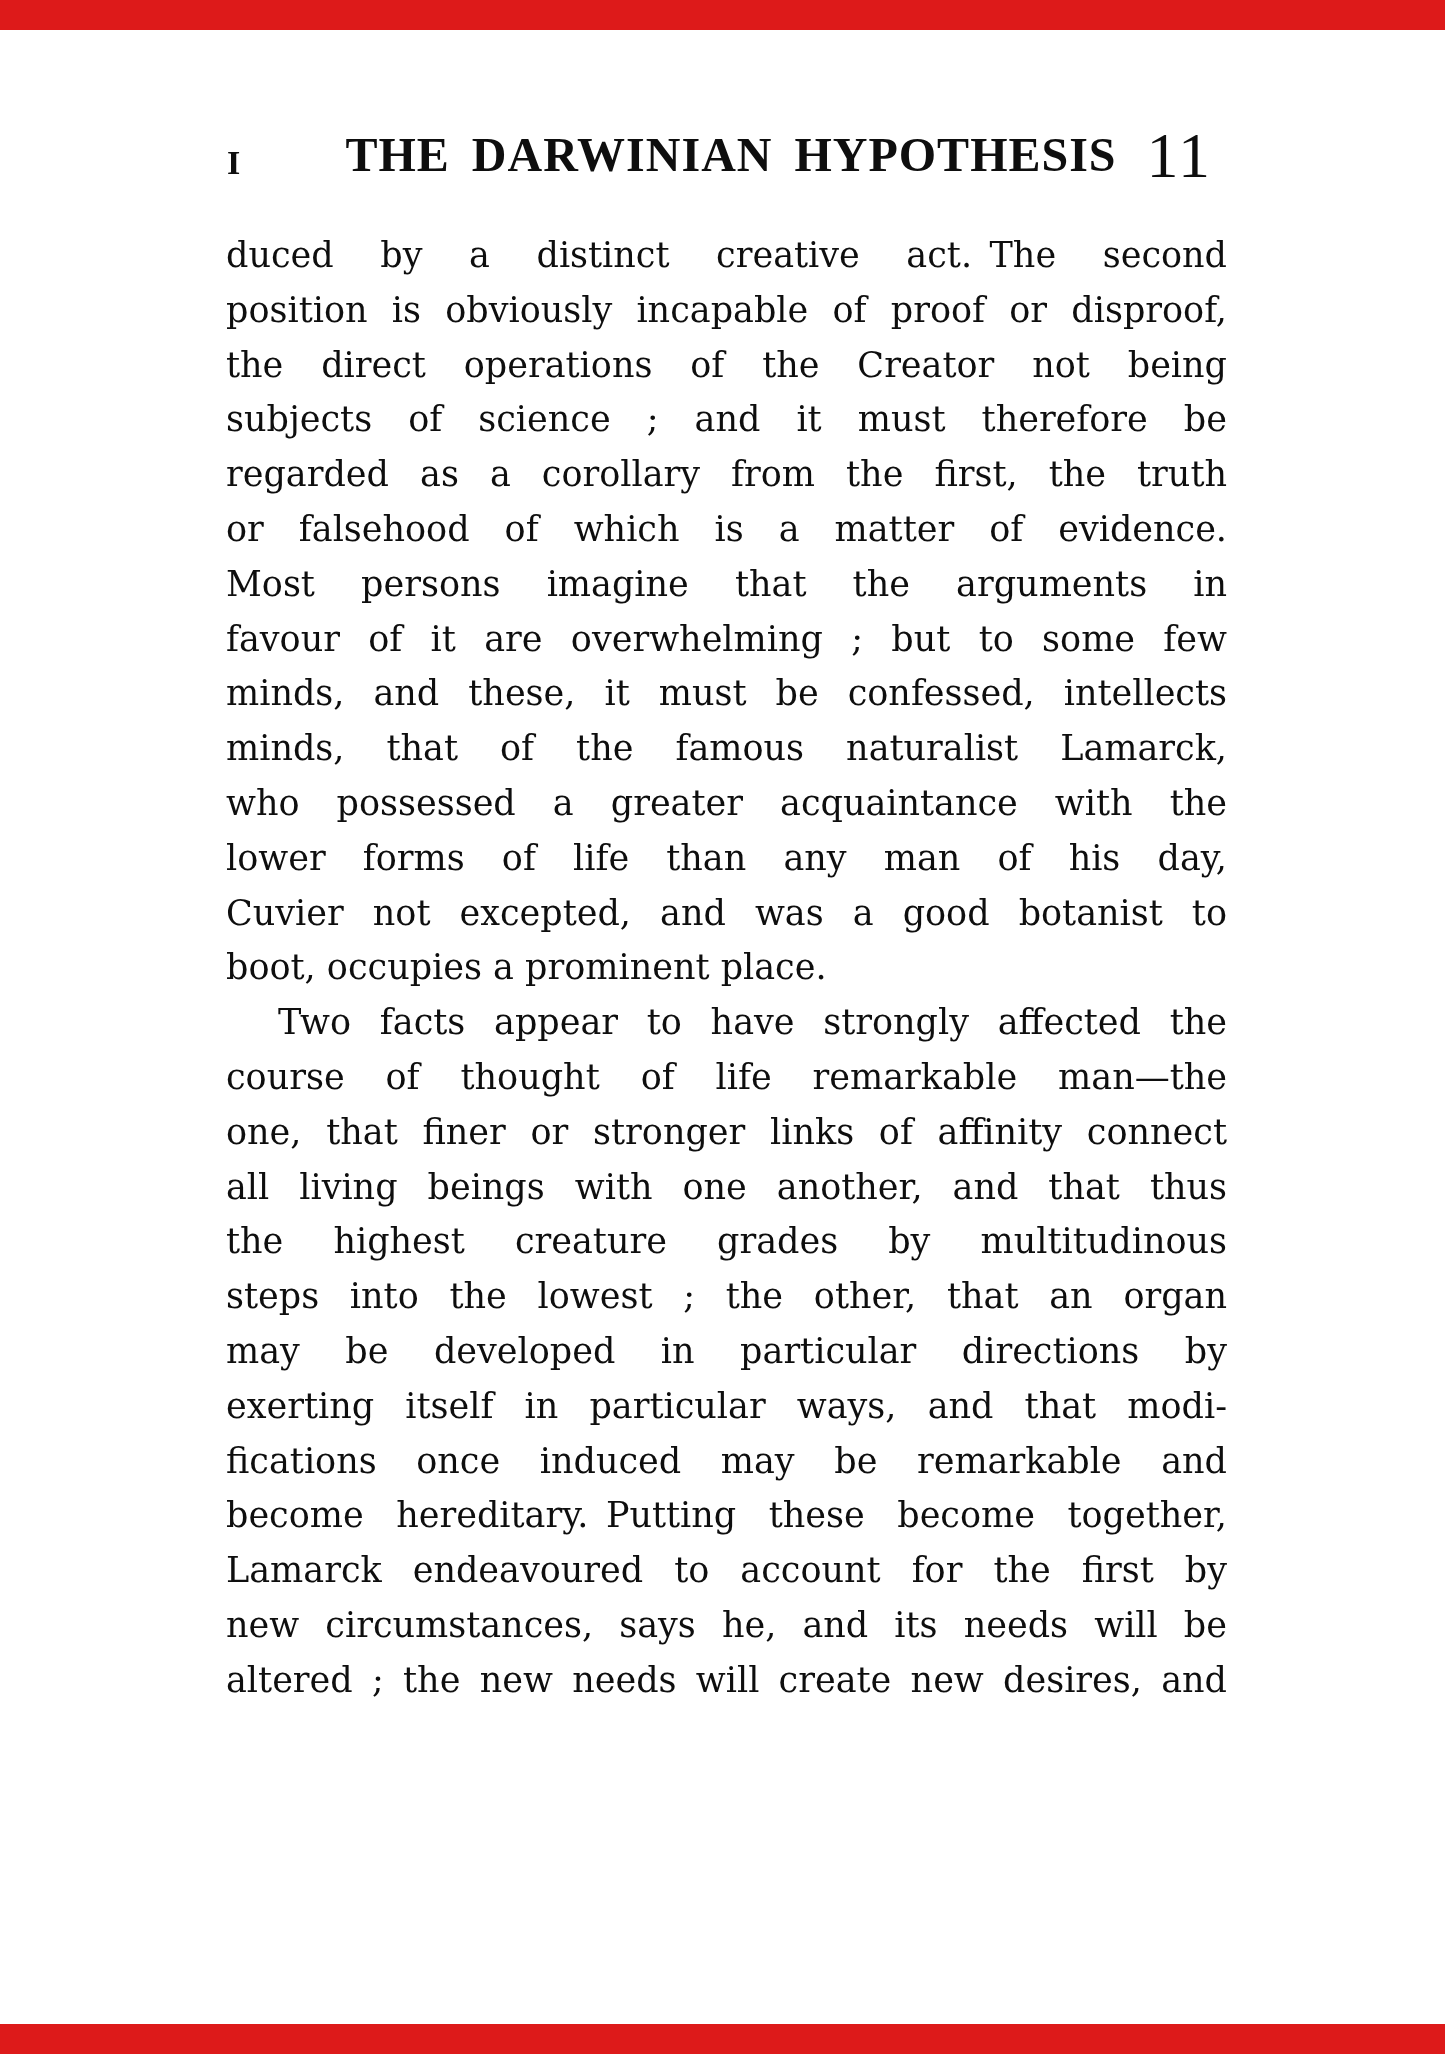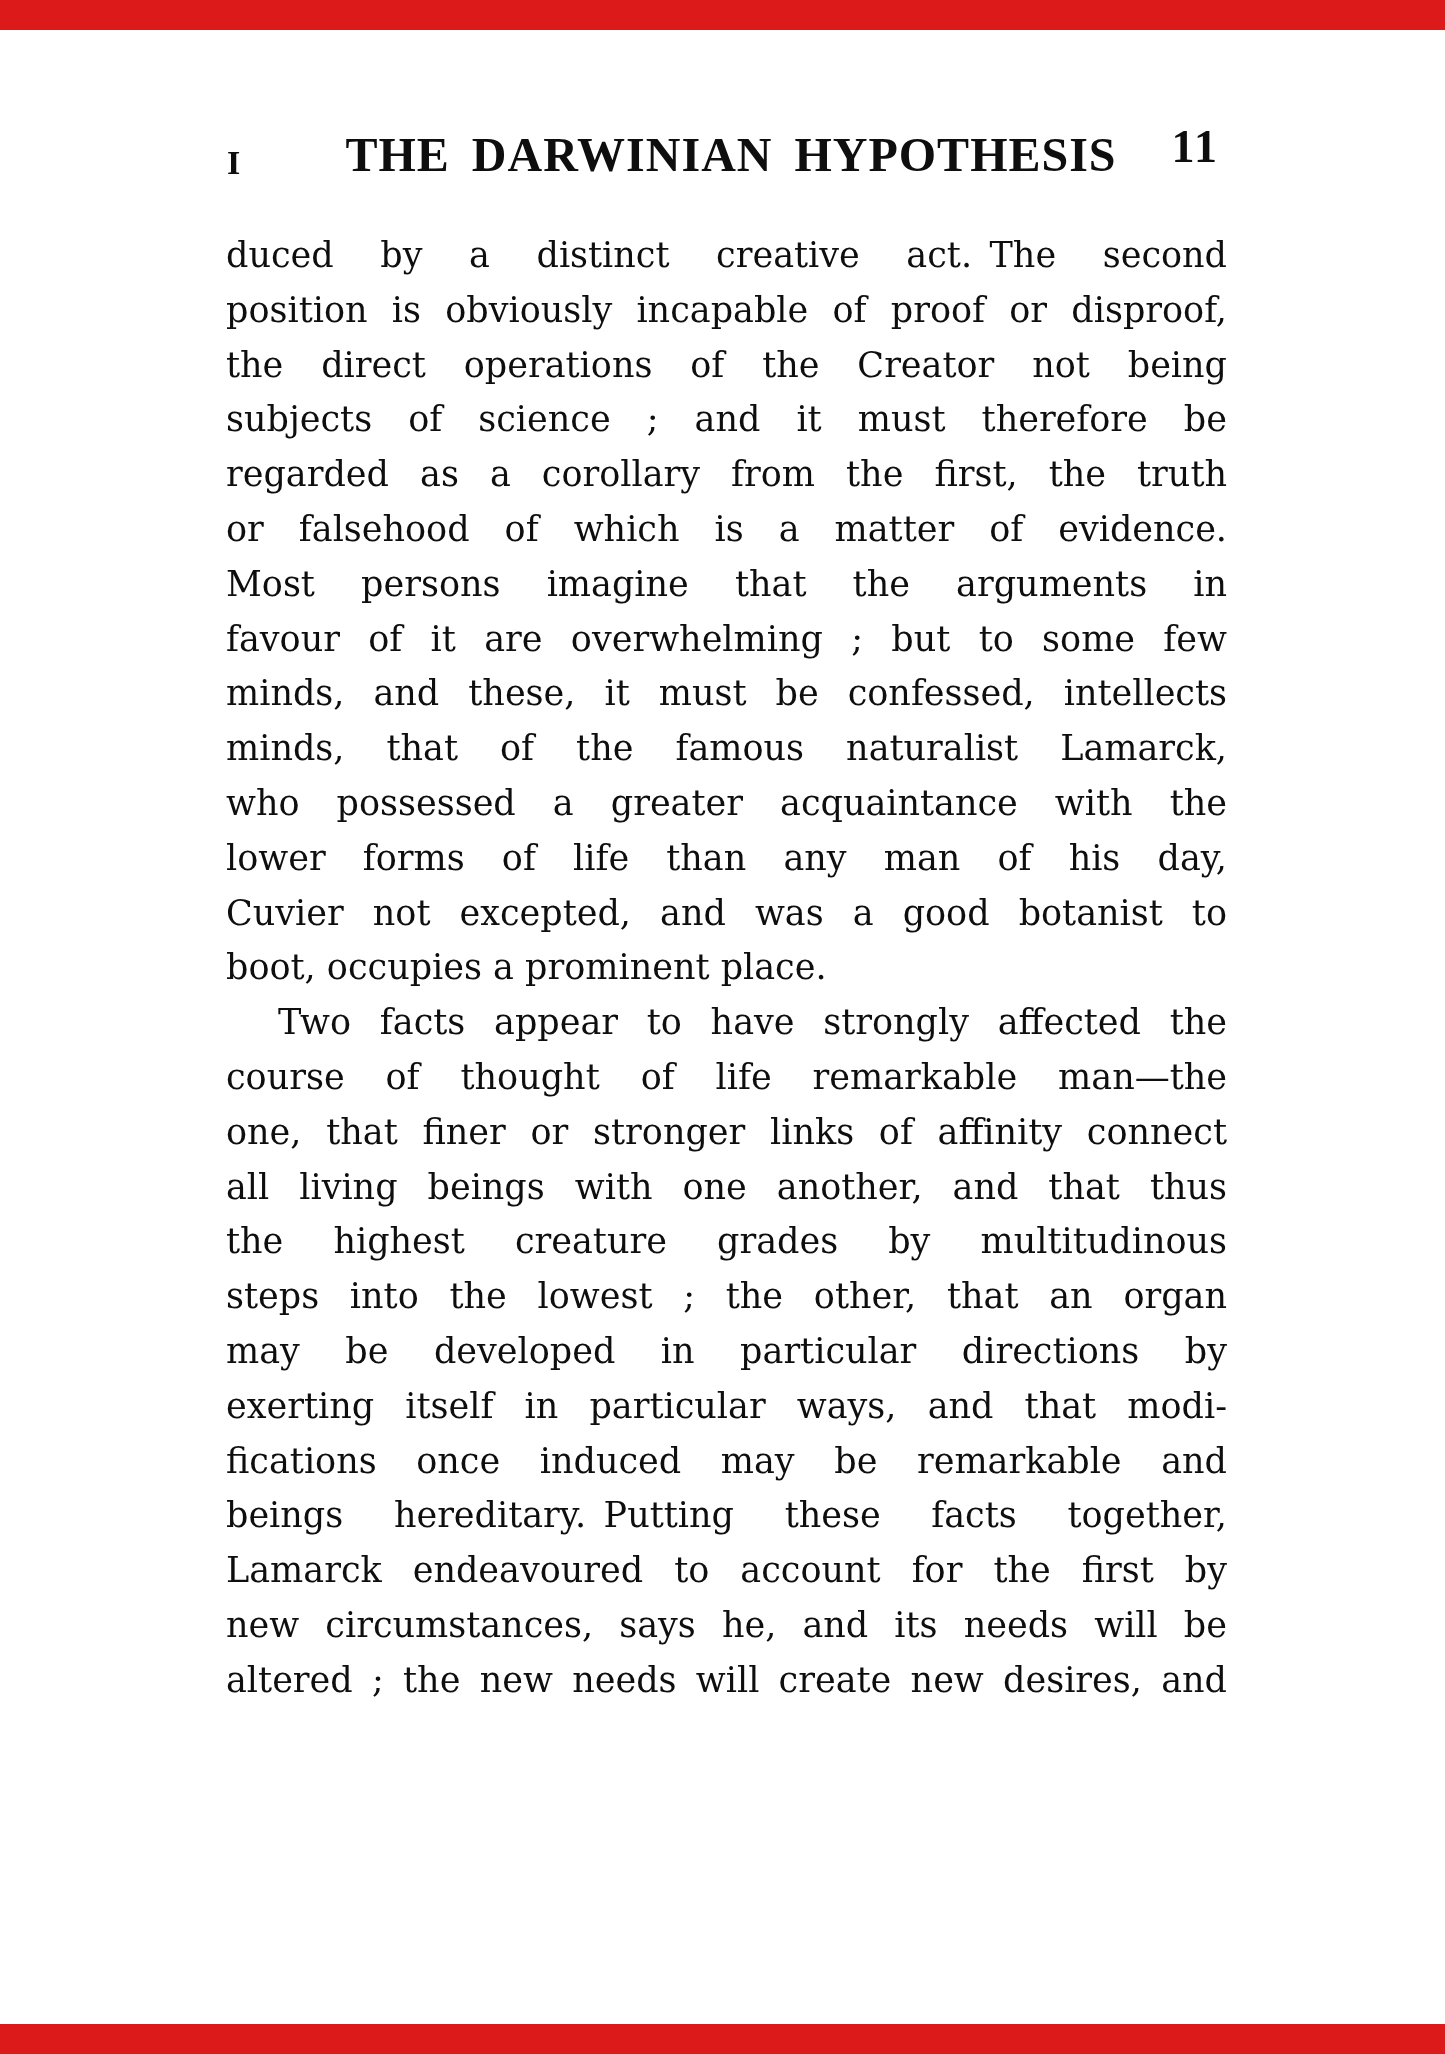--- a/index.html
+++ b/index.html
@@ -33,24 +33,24 @@
     transform: translateX(-50%);
     white-space: nowrap;
     font-family: "Liberation Serif", serif;
     font-weight: bold;
     font-size: 48px; line-height: 1;
     letter-spacing: 1px;
     word-spacing: 9px;
     color: var(--ink, #0e0e0e);
   }
   .page-number {
-    position: absolute; right: 226px; top: 124px;
+    position: absolute; right: 233px; top: 124px;
     font-family: "Liberation Serif", serif;
-    font-weight: bold;
-    font-size: 46px; line-height: 1;
+    font-weight: normal;
+    font-size: 64px; line-height: 1;
     letter-spacing: 2px;
     color: var(--ink, #0e0e0e);
   }
 
   .body-text {
     position: absolute; left: 226px; top: 228px; width: 1001px;
     font-size: 35px;
     line-height: 54.8px;
     color: var(--ink, #0e0e0e);
     text-rendering: optimizeLegibility;
@@ -92,20 +92,20 @@
       <div class="line end">boot, occupies a prominent place.</div>
       <div class="line indent">Two facts appear to have strongly affected the</div>
       <div class="line">course of thought of life remarkable man—the</div>
       <div class="line">one, that finer or stronger links of affinity connect</div>
       <div class="line">all living beings with one another, and that thus</div>
       <div class="line">the highest creature grades by multitudinous</div>
       <div class="line">steps into the lowest ; the other, that an organ</div>
       <div class="line">may be developed in particular directions by</div>
       <div class="line">exerting itself in particular ways, and that modi-</div>
       <div class="line">fications once induced may be remarkable and</div>
-      <div class="line">beings hereditary. Putting these facts together,</div>
+      <div class="line">become hereditary. Putting these become together,</div>
       <div class="line">Lamarck endeavoured to account for the first by</div>
       <div class="line">new circumstances, says he, and its needs will be</div>
       <div class="line">altered ; the new needs will create new desires, and</div>
     </div>
 
   <div class="edge-bar bottom"></div>
 </div>
 
 </body></html>

